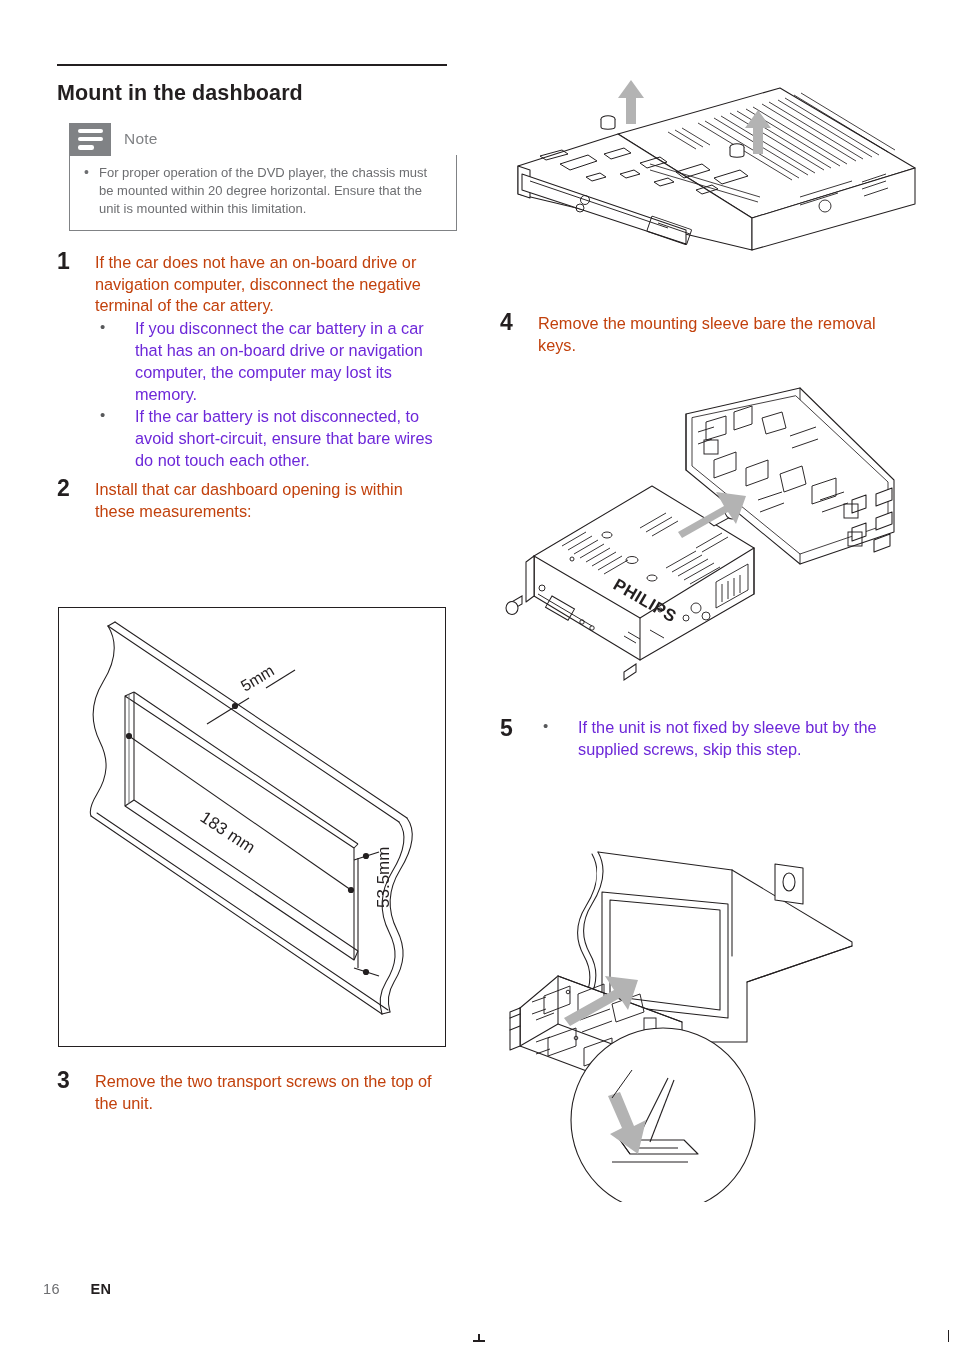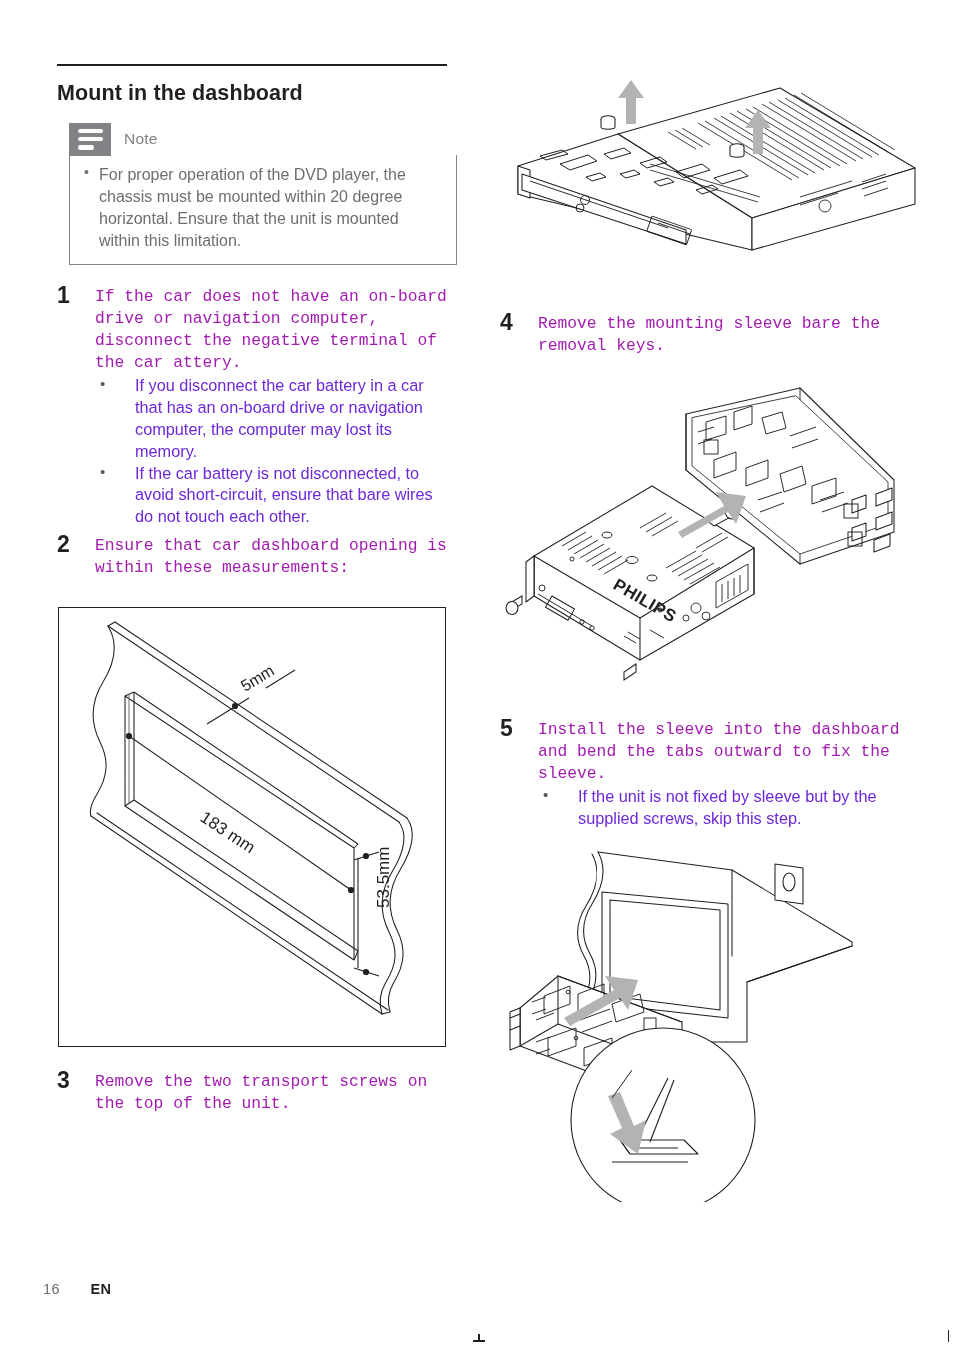--- a/index.html
+++ b/index.html
@@ -42,38 +42,37 @@
   }
   .note-body{
     border:1.1px solid #808285;border-top:none;
     box-sizing:border-box;width:388px;
     padding:9px 14px 12px 12px;
     margin-top:-1px;
   }
   .note-body ul{margin:0;padding:0;list-style:none;}
   .note-body li{
     position:relative;padding-left:17px;
-    font-size:16px;line-height:1.385;color:#6d6e71;
+    font-size:13px;line-height:1.385;color:#6d6e71;
   }
   .note-body li:before{
     content:"\2022";position:absolute;left:2px;top:-1px;font-size:14px;color:#6d6e71;
   }
 
   
   .step{display:flex;margin:0 0 1px 0;}
   .step-num{
     width:38px;flex:0 0 38px;
     font-size:23px;font-weight:700;color:#231f20;
     line-height:1.07;letter-spacing:0;
   }
   .step-body{flex:1 1 auto;}
   .step-text{
-    font-size:16.3px;line-height:1.345;color:#a21caf;
+    font-size:16.3px;line-height:1.345;color:#c2410c;
     margin:3px 0 0 0;
-    font-family:Liberation Mono, monospace;
   }
   .sub-list{margin:1px 0 0 0;padding:0;list-style:none;}
   .sub-list li{
     position:relative;padding-left:40px;
     font-size:16.3px;line-height:1.345;color:#6d28d9;
   }
   .sub-list li:before{
     content:"\2022";position:absolute;left:5px;top:-1px;color:#58595b;font-size:15px;
   }
 
@@ -130,21 +129,21 @@
         <ul class="sub-list">
           <li>If you disconnect the car battery in a car that has an on-board drive or navigation computer, the computer may lost its memory.</li>
           <li>If the car battery is not disconnected, to avoid short-circuit, ensure that bare wires do not touch each other.</li>
         </ul>
       </div>
     </div>
 
     <div class="step" style="margin-top:4px;">
       <div class="step-num">2</div>
       <div class="step-body">
-        <p class="step-text">Ensure that car dashboard opening is within these measurements:</p>
+        <p class="step-text">Install that car dashboard opening is within these measurements:</p>
       </div>
     </div>
   </div>
 
   <div class="fig-box">
     <svg width="386" height="438" viewBox="0 0 386 438">
       <g fill="none" stroke="#231f20" stroke-width="1.05" stroke-linejoin="round" stroke-linecap="round">
 
         <path d="M49 18 C60 36 55 56 44 74 C33 92 30 112 41 134 C50 152 49 168 38 186 C32 196 30 203 32 208"></path>
         <path d="M49 18 L340 214"></path>
@@ -406,21 +405,20 @@
       <g fill="#b3b3b3">
         <path d="M178 150 L224 124 L216 110 L246 114 L236 142 L228 130 L182 156 Z"></path>
       </g>
     </svg>
   </div>
 
   <div class="fig-free" style="left:500px;top:716px;width:400px;">
     <div class="step">
       <div class="step-num">5</div>
       <div class="step-body">
-        <p class="step-text">Install the sleeve into the dashboard and bend the tabs outward to fix the sleeve.</p>
         <ul class="sub-list">
           <li>If the unit is not fixed by sleeve but by the supplied screws, skip this step.</li>
         </ul>
       </div>
     </div>
   </div>
 
   <div class="fig-free" style="left:492px;top:842px;">
     <svg width="420" height="360" viewBox="0 0 420 360">
 

